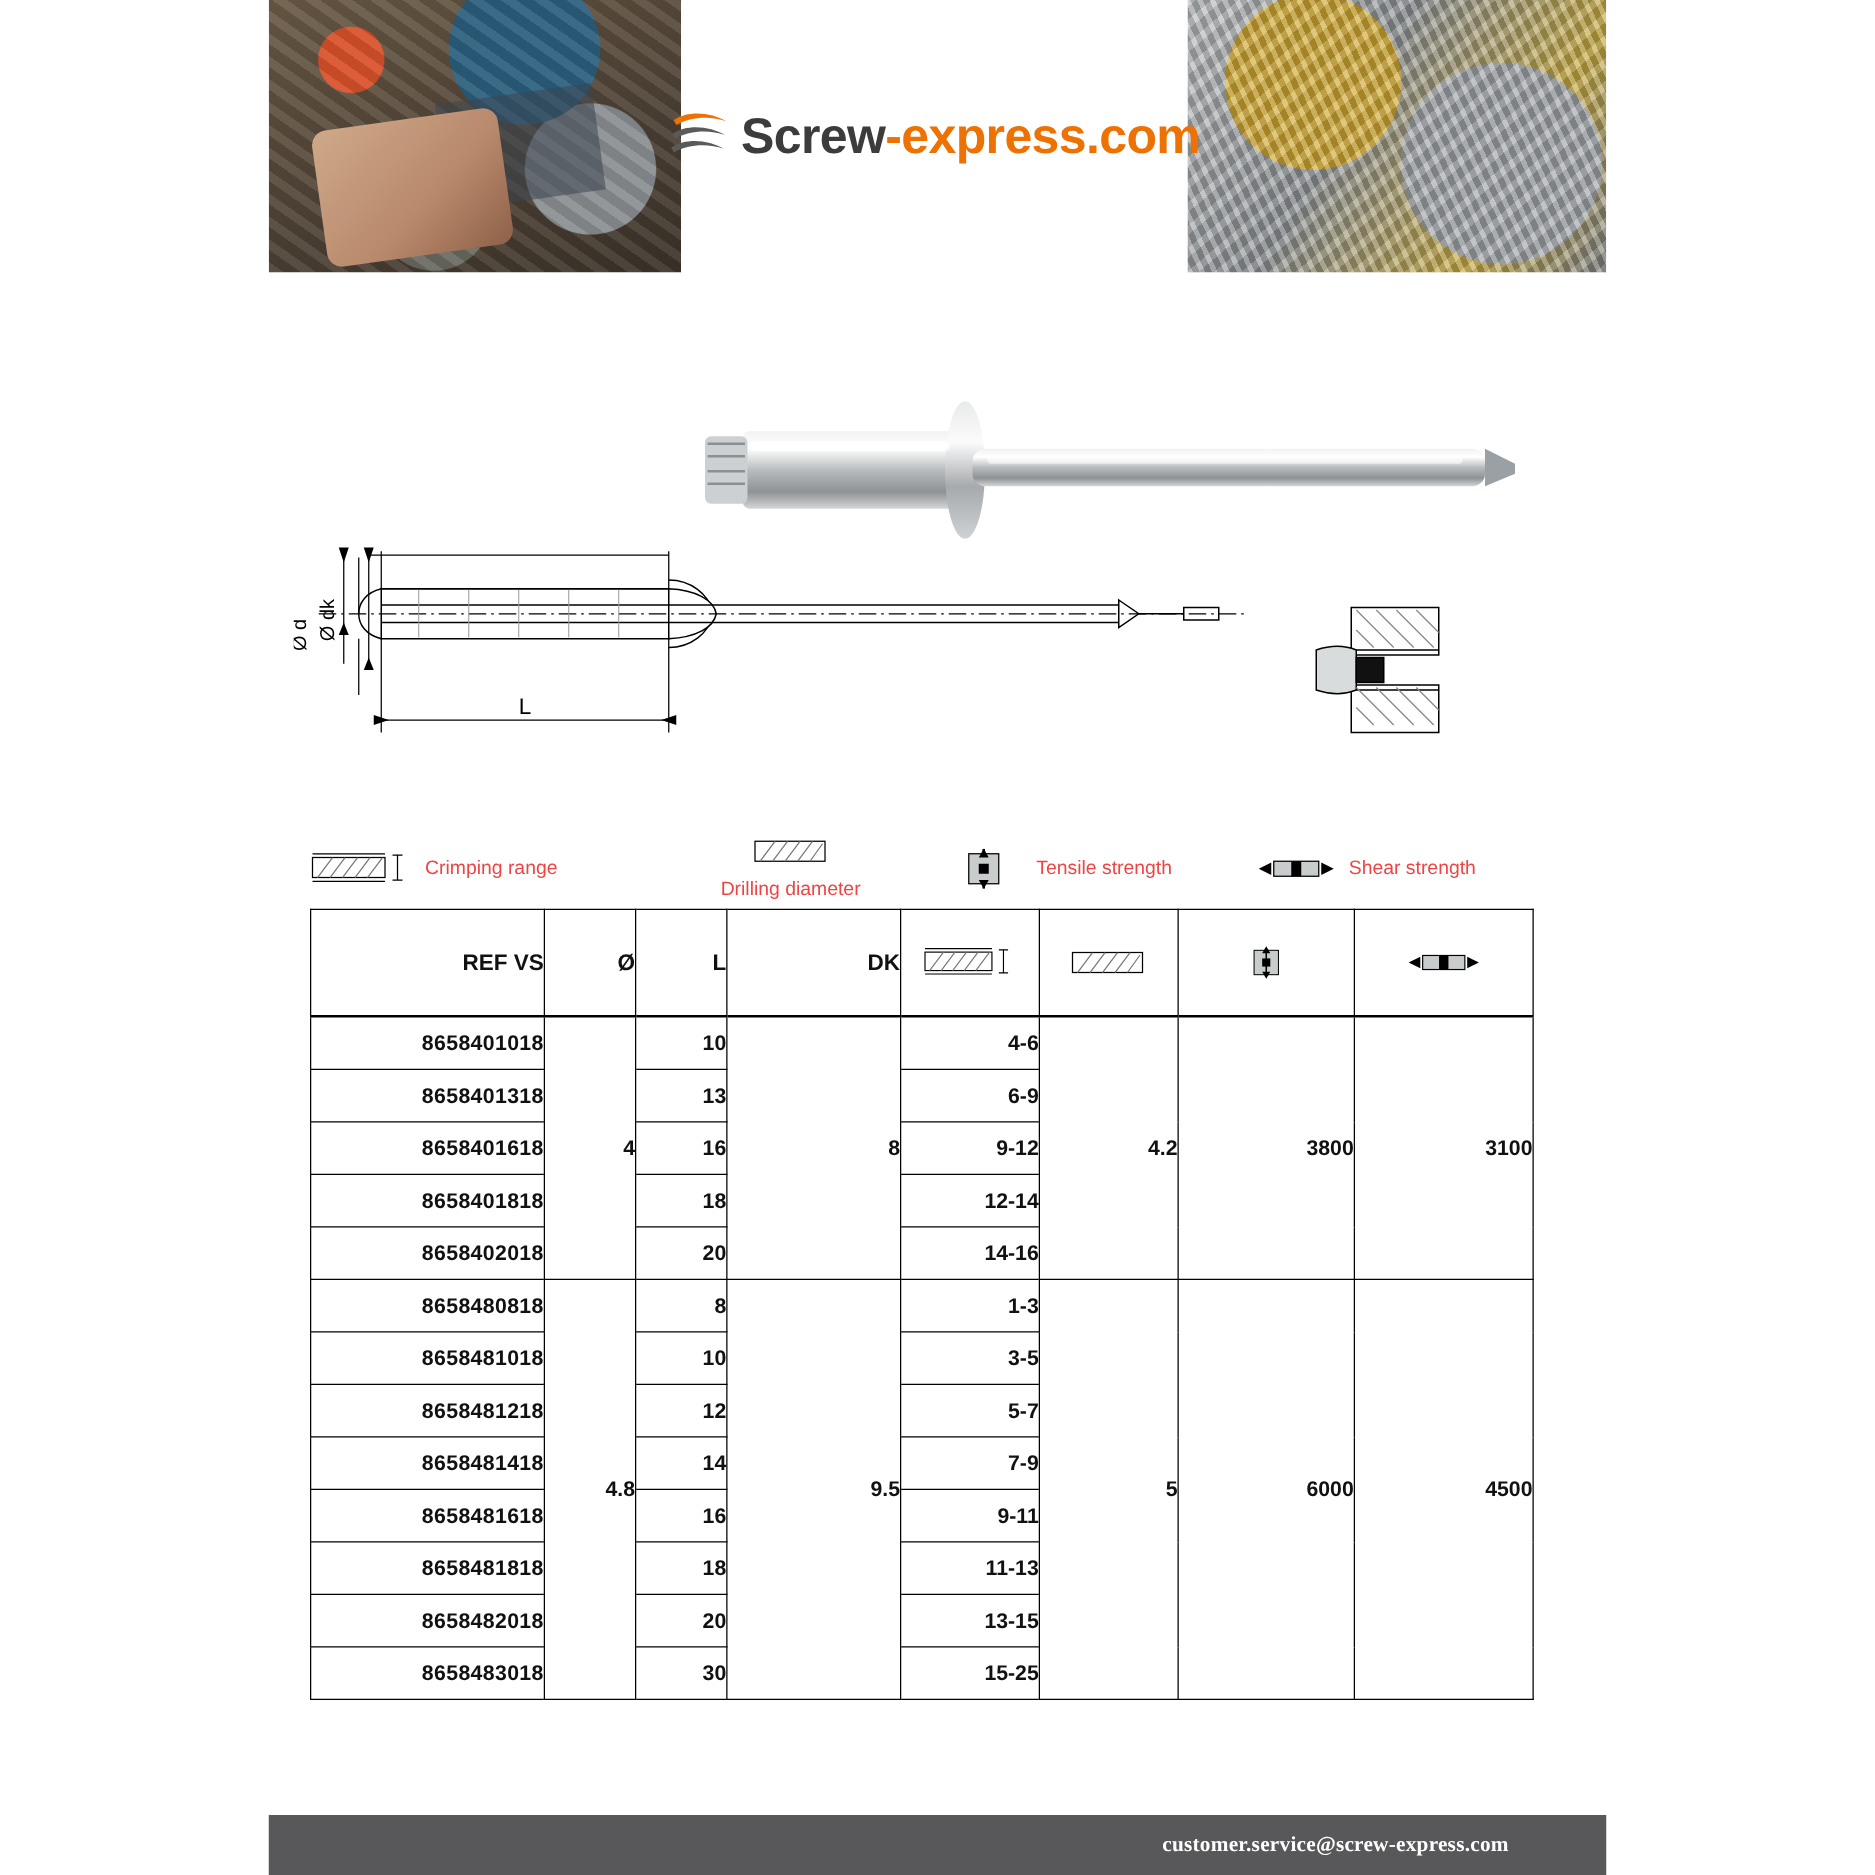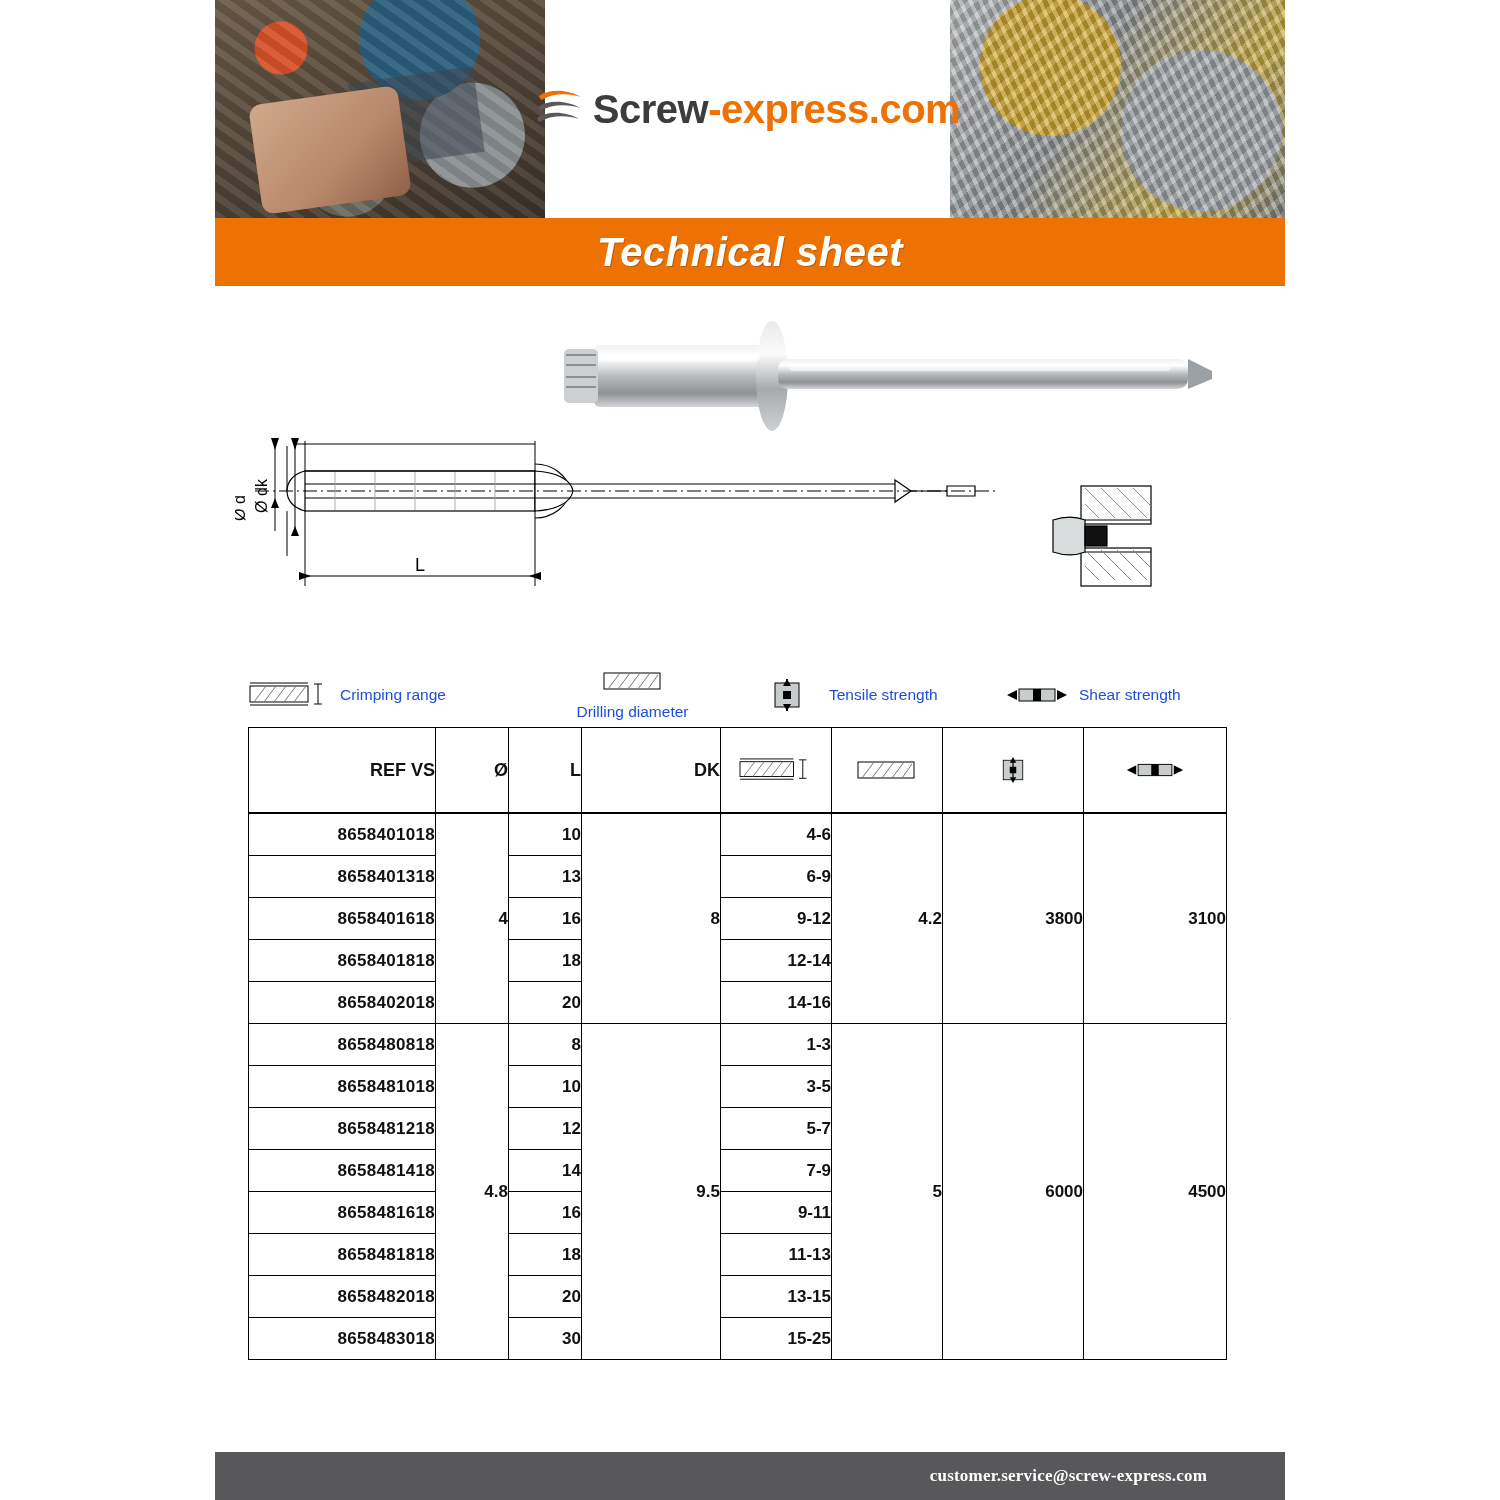--- a/index.html
+++ b/index.html
@@ -183,21 +183,21 @@
     display: flex;
     align-items: center;
   }
   .legend-item {
     display: flex;
     align-items: center;
     gap: 10px;
   }
   .legend-item .lbl {
     font-size: 15.5px;
-    color: #1d4ed8;
+    color: #ef4444;
   }
   .li1 { width: 262px; }
   .li2 { width: 245px; flex-direction: column; }
   .li3 { width: 250px; }
   .li4 { width: 240px; }
 
   
   .ico-crimp {
     width: 82px; height: 26px;
     position: relative;
@@ -301,23 +301,20 @@
         <svg width="48" height="46" viewBox="0 0 48 46">
           <path d="M4 10 C16 2, 34 4, 46 11 C34 7, 18 7, 6 14 Z" fill="#ee7203"></path>
           <path d="M3 21 C15 13, 33 15, 45 22 C33 18, 17 18, 5 25 Z" fill="#5a5a5a"></path>
           <path d="M2 32 C14 24, 32 26, 44 33 C32 29, 16 29, 4 36 Z" fill="#5a5a5a"></path>
         </svg>
       </span>
       <span class="logo-text"><span class="dark">Screw</span><span class="orange">-express.com</span></span>
     </div>
   </div>
 
-  <div class="title-bar">
-    <span class="title">Technical sheet</span>
-  </div>
 
   <div class="drawing">
 
     <span class="photo-rivet">
       <svg width="680" height="110" viewBox="0 0 680 110">
         <defs>
           <linearGradient id="steel" x1="0" y1="0" x2="0" y2="1">
             <stop offset="0%" stop-color="#f2f2f2"></stop>
             <stop offset="22%" stop-color="#ffffff"></stop>
             <stop offset="50%" stop-color="#b9bcbe"></stop>

